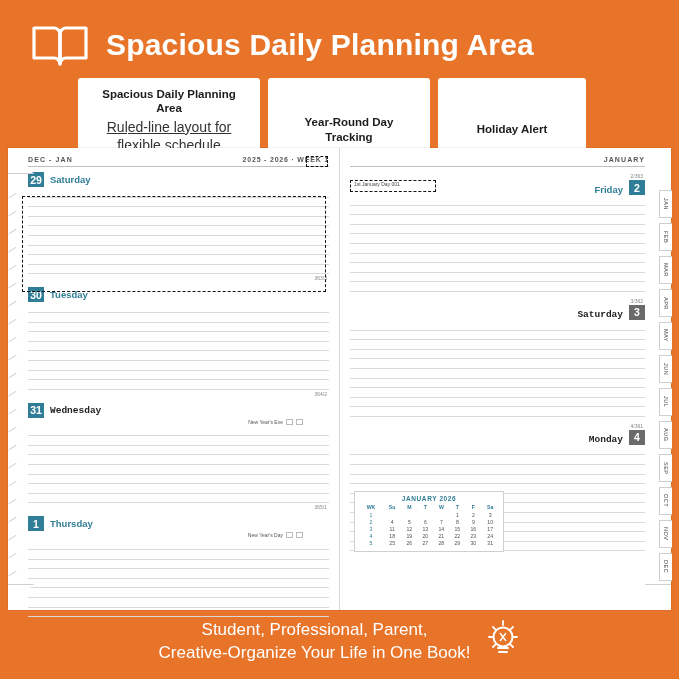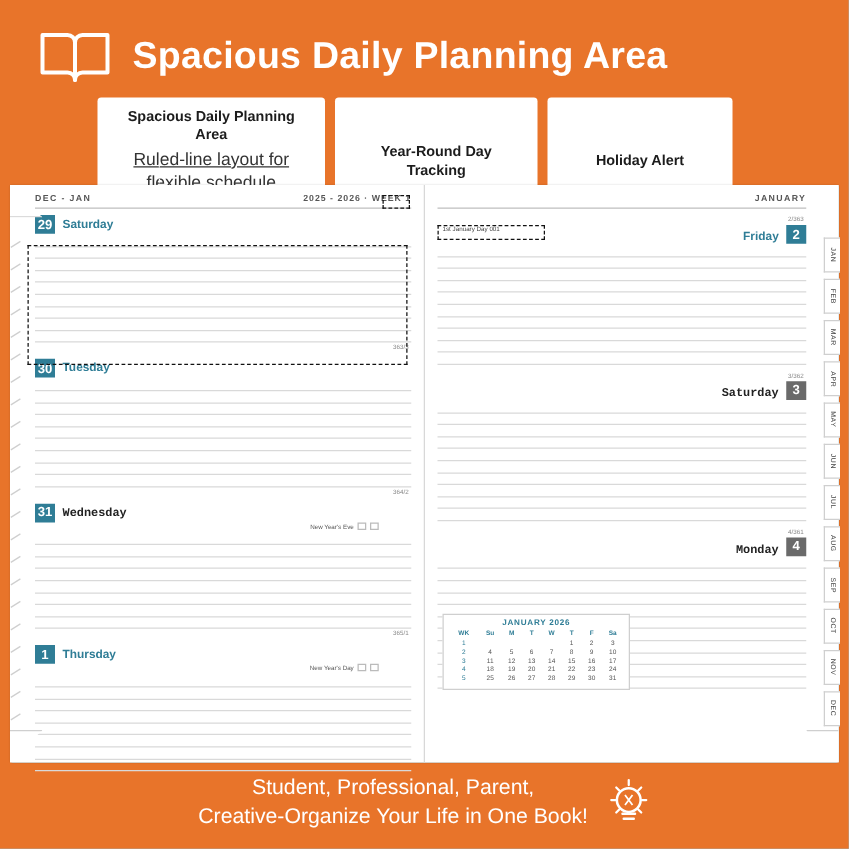--- a/index.html
+++ b/index.html
@@ -175,21 +175,21 @@
     font-size: 5.2px; text-align: center; color: #555; padding: 0.6px 0;
     font-weight: normal;
   }
   .mini-cal th { color: #2f7d96; font-weight: bold; }
   .mini-cal td.sun { color: #2f7d96; }
 
   
   .footer {
     position: absolute;
     left: 0; bottom: 14px; width: 100%;
-    display: flex; align-items: center; justify-content: center;
+    display: flex; align-items: flex-start; justify-content: center;
     gap: 16px;
   }
   .footer-text {
     color: #fff; font-size: 17px; line-height: 1.35; text-align: center;
   }
   .bulb { width: 34px; height: 40px; }
   
   .fold {
     position: absolute; width: 26px; height: 26px;
     border: 1px solid #cfcfcf;

